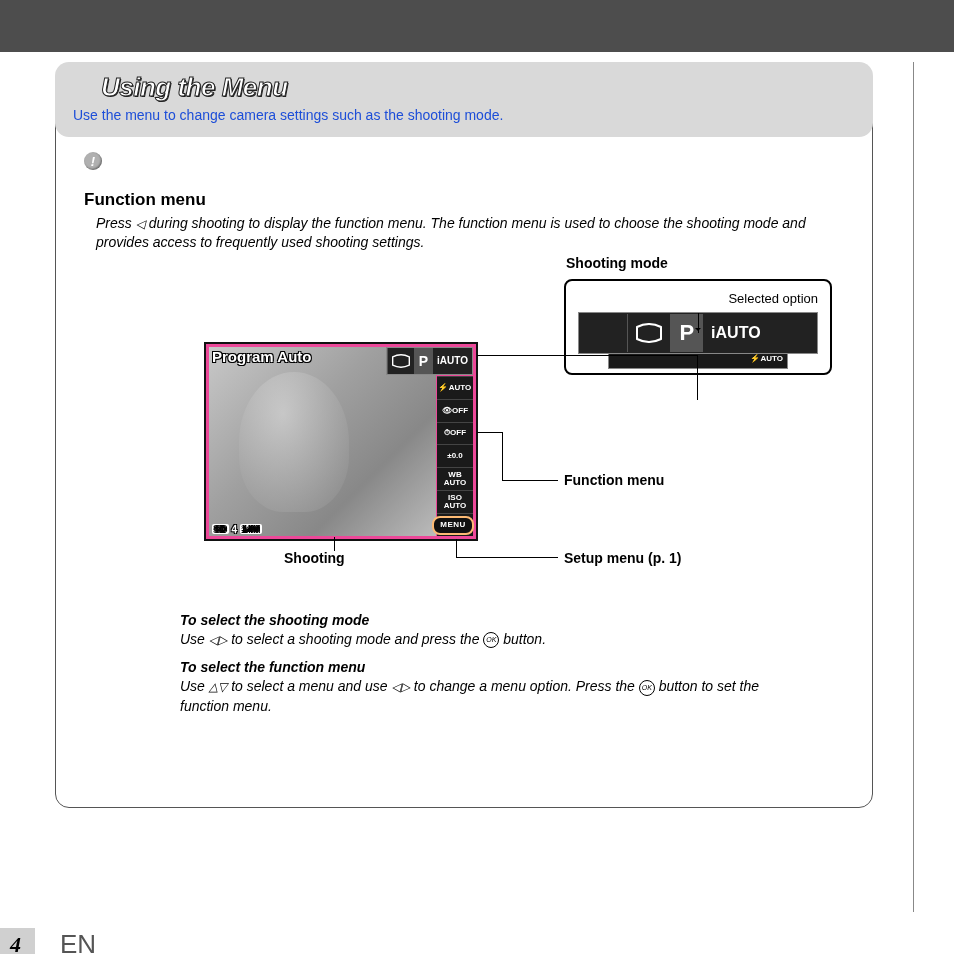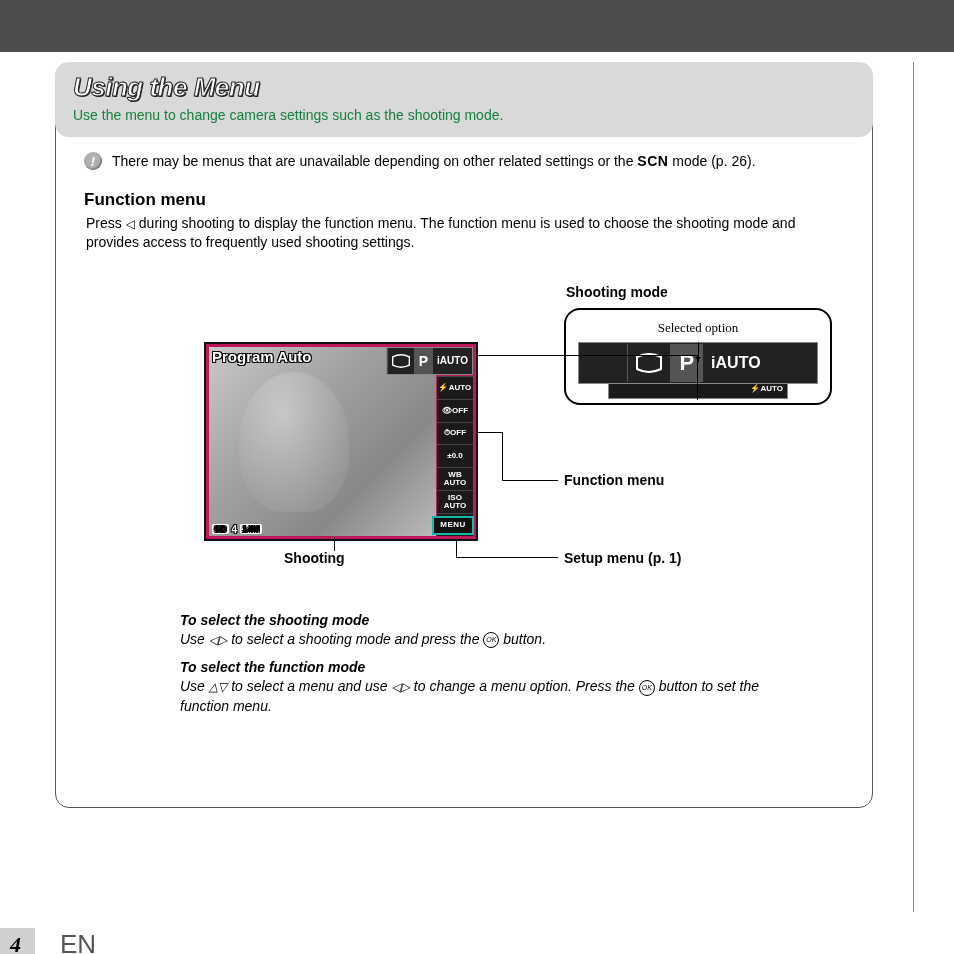--- a/index.html
+++ b/index.html
@@ -32,24 +32,25 @@
   .header-title {
     font-family: "Arial Black", Arial, sans-serif;
     font-style: italic;
     font-weight: 900;
     font-size: 26px;
     color: #fff;
     -webkit-text-stroke: 1px #222;
     text-shadow: 1px 1px 0 #222;
     letter-spacing: -0.5px;
     margin-bottom: 4px;
+    margin-left: 28px;
   }
   .header-sub {
     font-size: 14px;
-    color: #15803d;
+    color: #1d4ed8;
   }
   .content-outline {
     border: 1px solid #555;
     border-radius: 14px;
     margin-top: -40px;
     padding: 54px 28px 80px 28px;
     position: relative;
     z-index: -1;
   }
   .note-row {
@@ -76,22 +77,23 @@
   .scn {
     font-family: Arial Black, Arial, sans-serif;
     font-weight: 900;
     letter-spacing: 0.5px;
   }
   h3.section {
     font-size: 17px;
     margin: 8px 0 4px 0;
   }
   .section-para {
-    margin: 0 0 20px 2px;
+    margin: 0 0 20px 12px;
     line-height: 1.35;
+    font-style: italic;
   }
   .arrow-key {
     display: inline-block;
     font-size: 12px;
     vertical-align: middle;
   }
   .ok-btn {
     display: inline-block;
     width: 14px;
     height: 14px;
@@ -107,21 +109,21 @@
     height: 320px;
     margin: 0 0 20px 120px;
   }
   
   .lcd {
     position: absolute;
     left: 0;
     top: 70px;
     width: 270px;
     height: 195px;
-    background: #be185d;
+    background: #ec4899;
     border: 2px solid #111;
   }
   .lcd-header {
     color: #fff;
     font-weight: bold;
     font-size: 15px;
     position: absolute;
     top: 4px;
     left: 6px;
     text-shadow: -1px -1px 0 #000, 1px -1px 0 #000, -1px 1px 0 #000, 1px 1px 0 #000;
@@ -190,23 +192,23 @@
     justify-content: center;
     text-align: center;
     line-height: 1;
   }
   .menu-pill {
     position: absolute;
     bottom: 4px;
     right: 2px;
     width: 38px;
     height: 15px;
-    border-radius: 0;
+    border-radius: 8px;
     background: #111;
-    border: 2px solid #14b8a6;
+    border: 2px solid #fdba74;
     color: #fff;
     font-size: 8px;
     font-weight: bold;
     text-align: center;
     line-height: 14px;
     letter-spacing: 0.5px;
   }
   .lcd-footer {
     position: absolute;
     bottom: 4px;
@@ -219,38 +221,37 @@
     gap:3px;
     align-items:center;
   }
   .badge {
     background:#fff;color:#000;border-radius:2px;padding:0 2px;font-size:9px;
   }
   
   .callout {
     position: absolute;
     left: 360px;
-    top: 36px;
+    top: 7px;
     width: 240px;
     border: 2px solid #000;
-    border-radius: 16px;
+    border-radius: 8px;
     padding: 10px 12px 4px 12px;
   }
   .callout-label {
     position: absolute;
     top: -26px;
     left: 0;
     font-weight: bold;
     font-size: 14px;
   }
   .callout-sel {
-    text-align: center;
+    text-align: right;
     font-size: 13px;
     margin-bottom: 6px;
-    font-family: Liberation Serif, serif;
   }
   .callout-strip {
     background: #222;
     border: 1px solid #888;
     height: 40px;
     display: flex;
     align-items: center;
     justify-content: center;
   }
   .callout-strip .mode-cell { font-size: 22px; padding: 0 8px; height: 38px;}
@@ -322,23 +323,20 @@
 
   <div class="header-box">
     <div class="header-title">Using the Menu</div>
     <div class="header-sub">Use the menu to change camera settings such as the shooting mode.</div>
   </div>
 
   <div class="content-outline">
 
     <div class="note-row">
       <div class="note-icon">!</div>
-      <div>
-        <span>There may be menus that are unavailable depending on other related settings or the </span><span class="scn">SCN</span><span> mode (p. 26).</span>
-      </div>
     </div>
 
     <h3 class="section">Function menu</h3>
     <p class="section-para">
       <span>Press </span><span class="arrow-key">◁</span><span> during shooting to display the function menu. The function menu is used to choose the shooting mode and provides access to frequently used shooting settings.</span>
     </p>
 
     <div class="diagram-area">
 
       <div class="callout">
@@ -404,21 +402,21 @@
       <div class="label shoot-lbl">Shooting</div>
       <div class="label func-lbl">Function menu</div>
       <div class="label setup-lbl">Setup menu (p. 1)</div>
     </div>
 
     <div class="instr">
       <b>To select the shooting mode</b>
       <p>
         <span>Use </span><span class="arrow-key">◁▷</span><span> to select a shooting mode and press the </span><span class="ok-btn">OK</span><span> button.</span>
       </p>
-      <b>To select the function mode</b>
+      <b>To select the function menu</b>
       <p>
         <span>Use </span><span class="arrow-key">△▽</span><span> to select a menu and use </span><span class="arrow-key">◁▷</span><span> to change a menu option. Press the </span><span class="ok-btn">OK</span><span> button to set the function menu.</span>
       </p>
     </div>
 
   </div>
 </div>
 
 <div class="page-footer">
   <div class="page-num-box">4</div>

